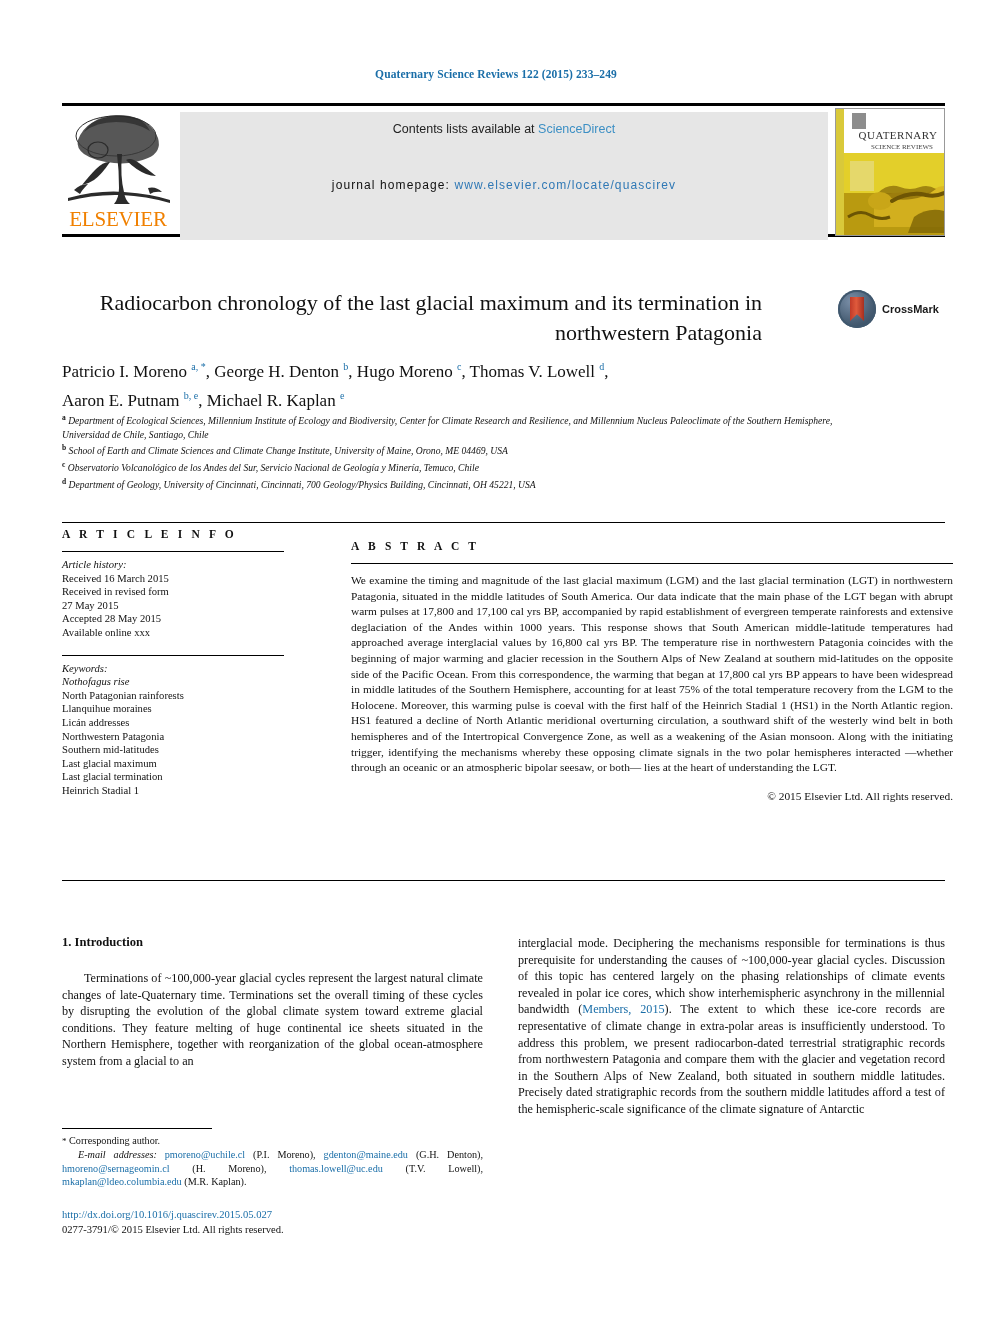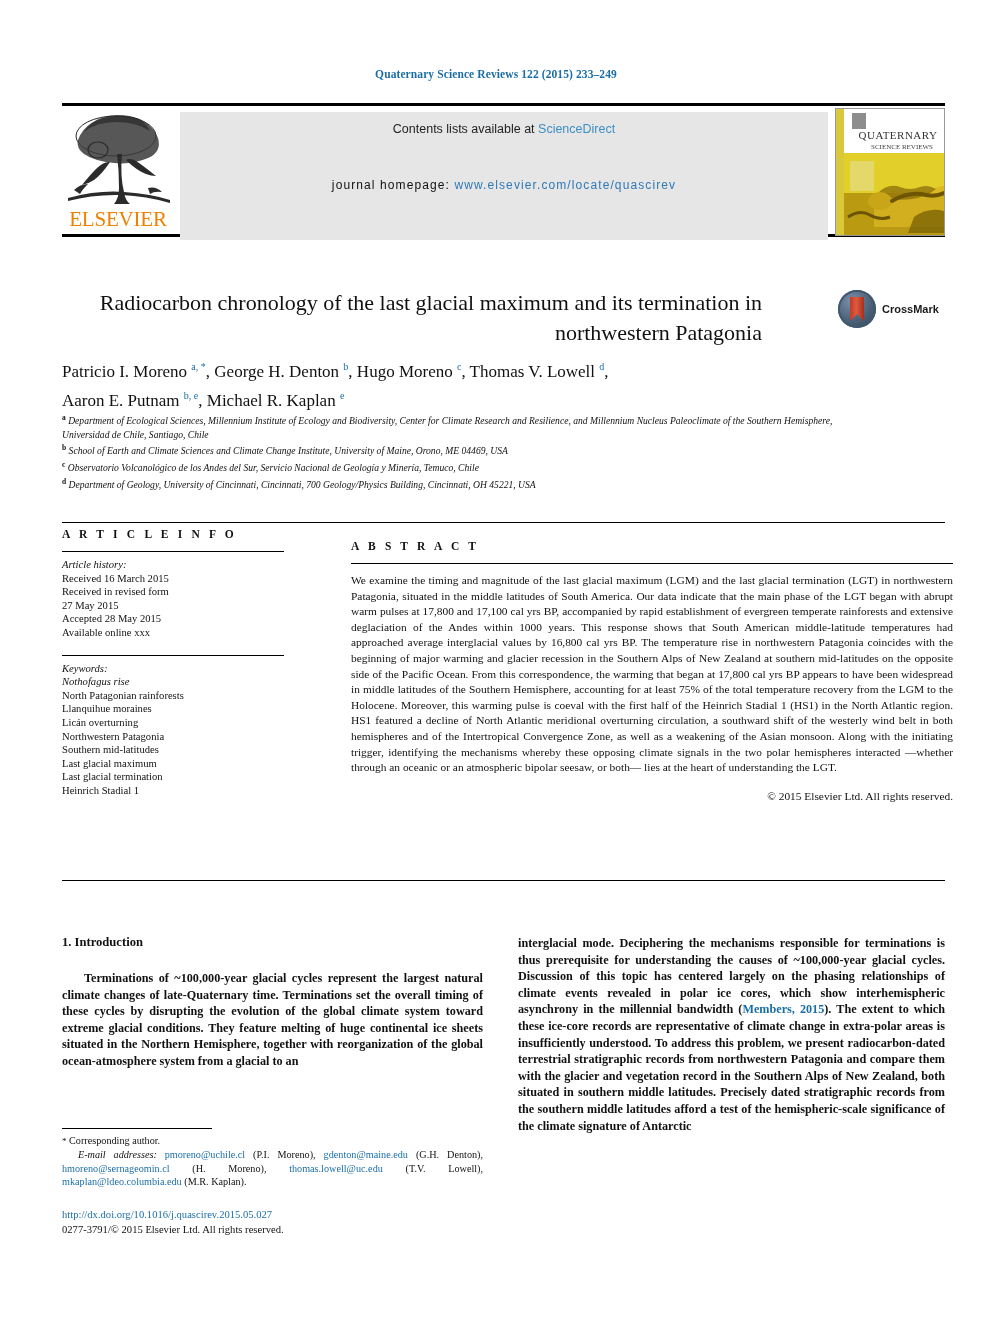--- a/index.html
+++ b/index.html
@@ -283,21 +283,20 @@
     color: #111;
     margin-bottom: 20px;
   }
   .para {
     font-family: "Liberation Serif", serif;
     font-size: 12.2px;
     line-height: 16.6px;
     text-align: justify;
     color: #111;
     text-indent: 22px;
-    font-weight: bold;
   }
   .para.noindent { text-indent: 0; }
   .ref-link { color: #1a6ea8; }
 
   
   .foot {
     position: absolute;
     left: 62px;
     top: 1128px;
     width: 421px;
@@ -418,21 +417,21 @@
       <div>27 May 2015</div>
       <div>Accepted 28 May 2015</div>
       <div>Available online xxx</div>
     </div>
     <div class="kw-rule"></div>
     <div class="info-block">
       <div class="it">Keywords:</div>
       <div style="font-style:italic"><span>Nothofagus rise</span></div>
       <div>North Patagonian rainforests</div>
       <div>Llanquihue moraines</div>
-      <div>Licán overturning</div>
+      <div>Licán addresses</div>
       <div>Northwestern Patagonia</div>
       <div>Southern mid-latitudes</div>
       <div>Last glacial maximum</div>
       <div>Last glacial termination</div>
       <div>Heinrich Stadial 1</div>
     </div>
   </div>
 
   <div class="abs-col">
     <div class="sec-head">A B S T R A C T</div>

